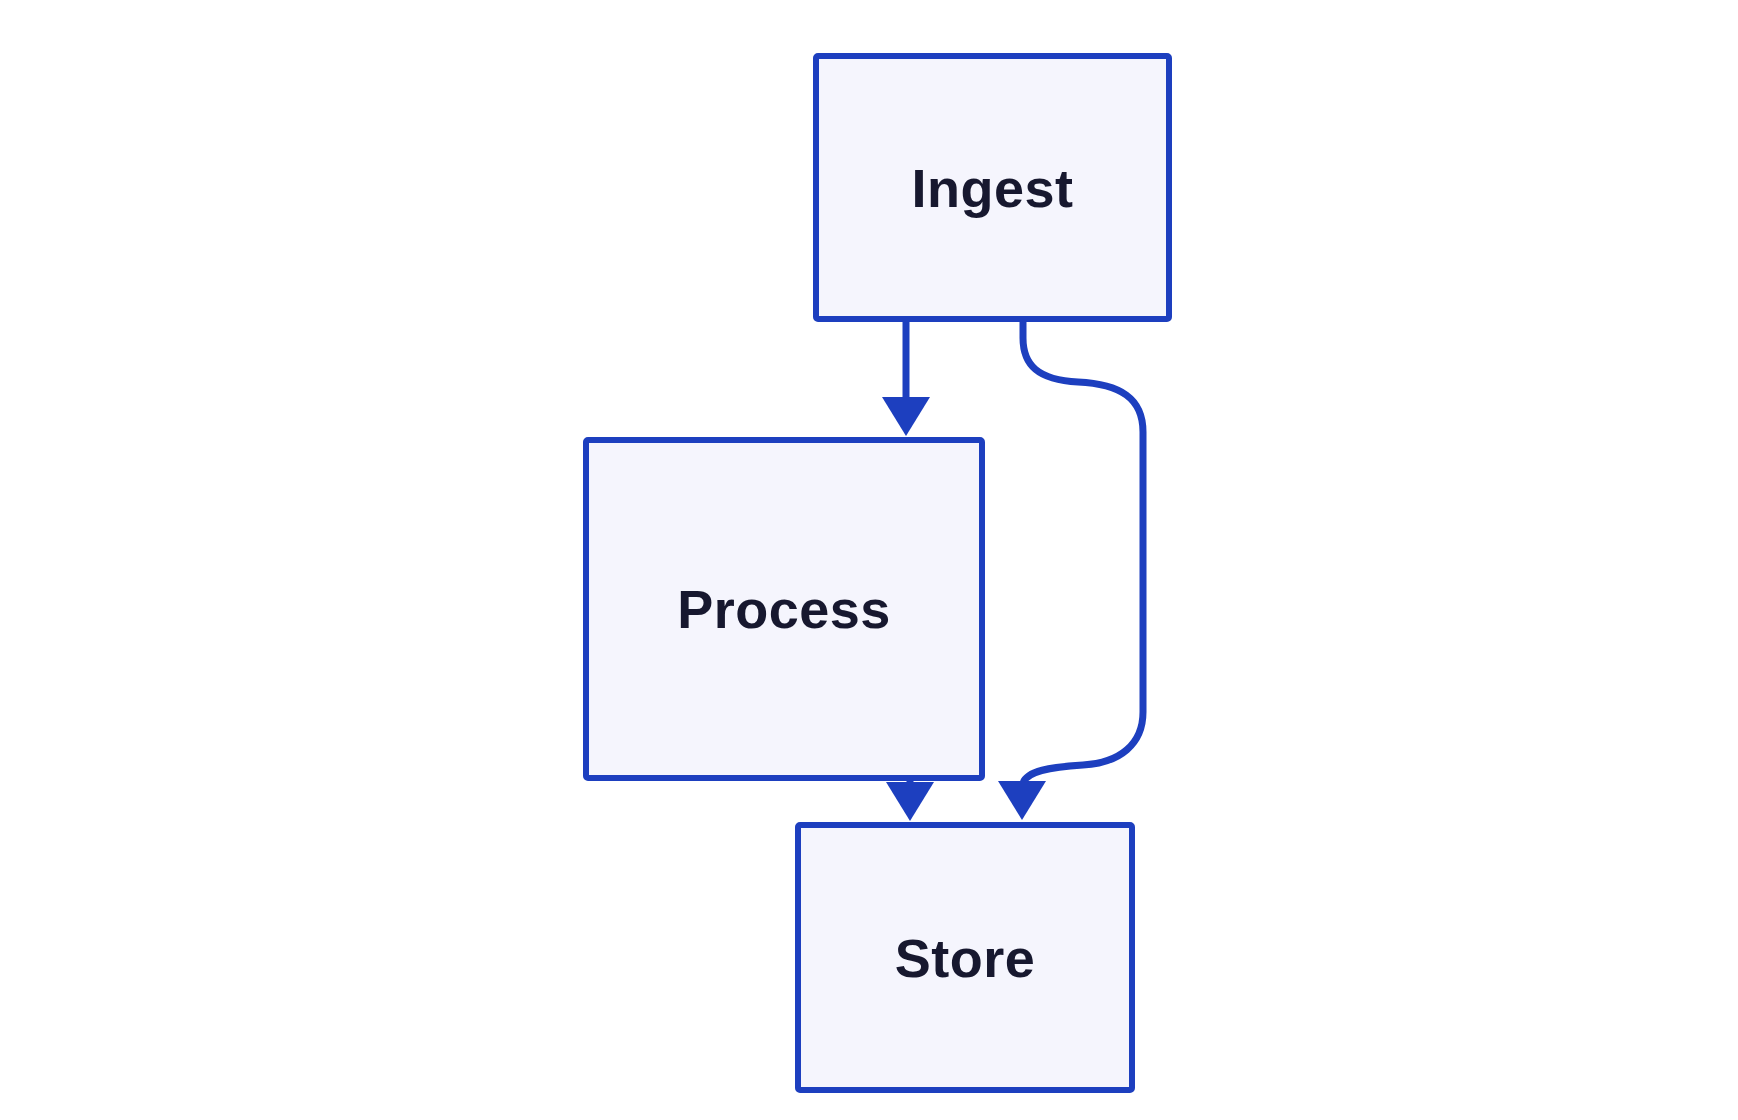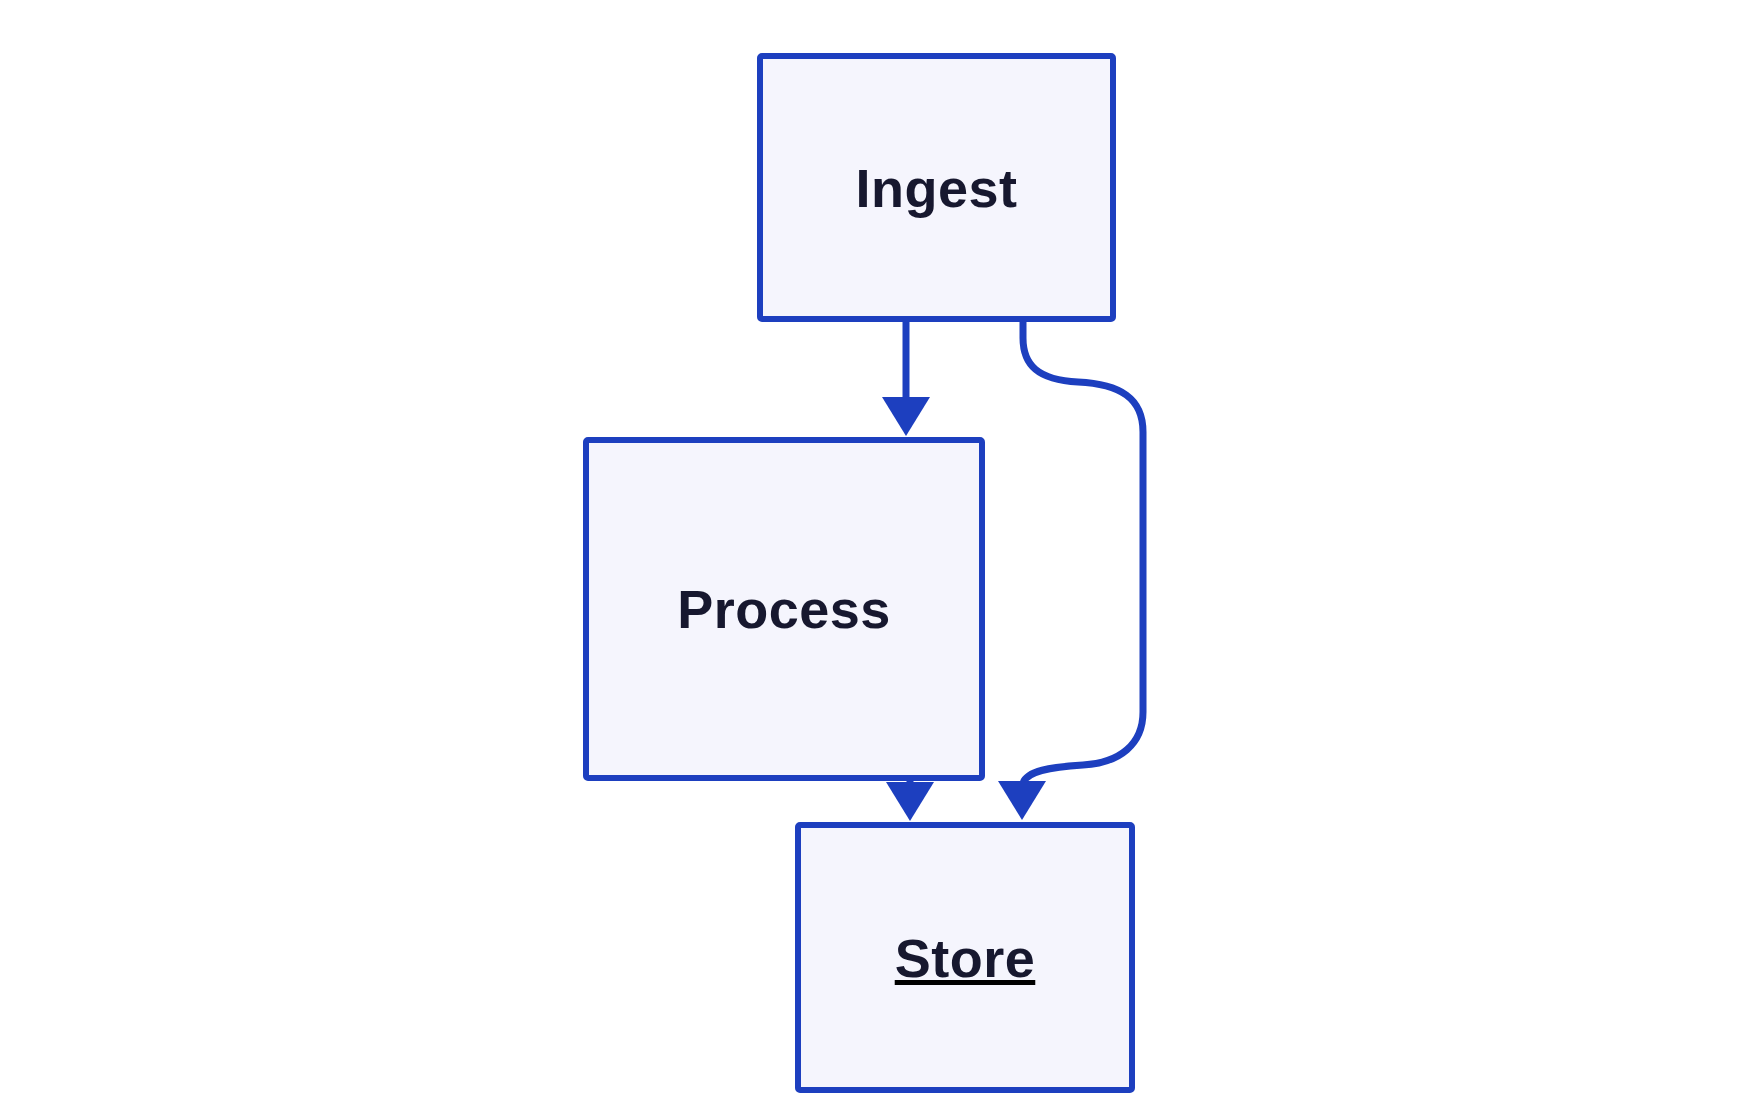--- a/index.html
+++ b/index.html
@@ -33,23 +33,23 @@
     align-items: center;
     justify-content: center;
   }
   .node-label {
     font-size: 54px;
     font-weight: 700;
     color: #17182f;
     letter-spacing: 0.5px;
     user-select: none;
   }
-  #node-ingest  { left: 757px; top: 53px;  width: 359px; height: 269px; }
+  #node-ingest  { left: 813px; top: 53px;  width: 359px; height: 269px; }
   #node-process { left: 583px; top: 437px; width: 402px; height: 344px; }
-  #node-store   { left: 795px; top: 822px; width: 340px; height: 271px; text-decoration: underline; }
+  #node-store   { left: 795px; top: 822px; width: 340px; height: 271px; }
 </style>
 </head>
 <body>
 
 <div id="canvas">
 
   <svg id="edge-layer" viewBox="0 0 1738 1120" xmlns="http://www.w3.org/2000/svg">
 
     <path d="M 906 322 L 906 400" fill="none" stroke-width="7" stroke-linejoin="round" stroke="#1d3fbf"></path>
     <polygon points="882,397 930,397 906,436" fill="#1d3fbf"></polygon>

